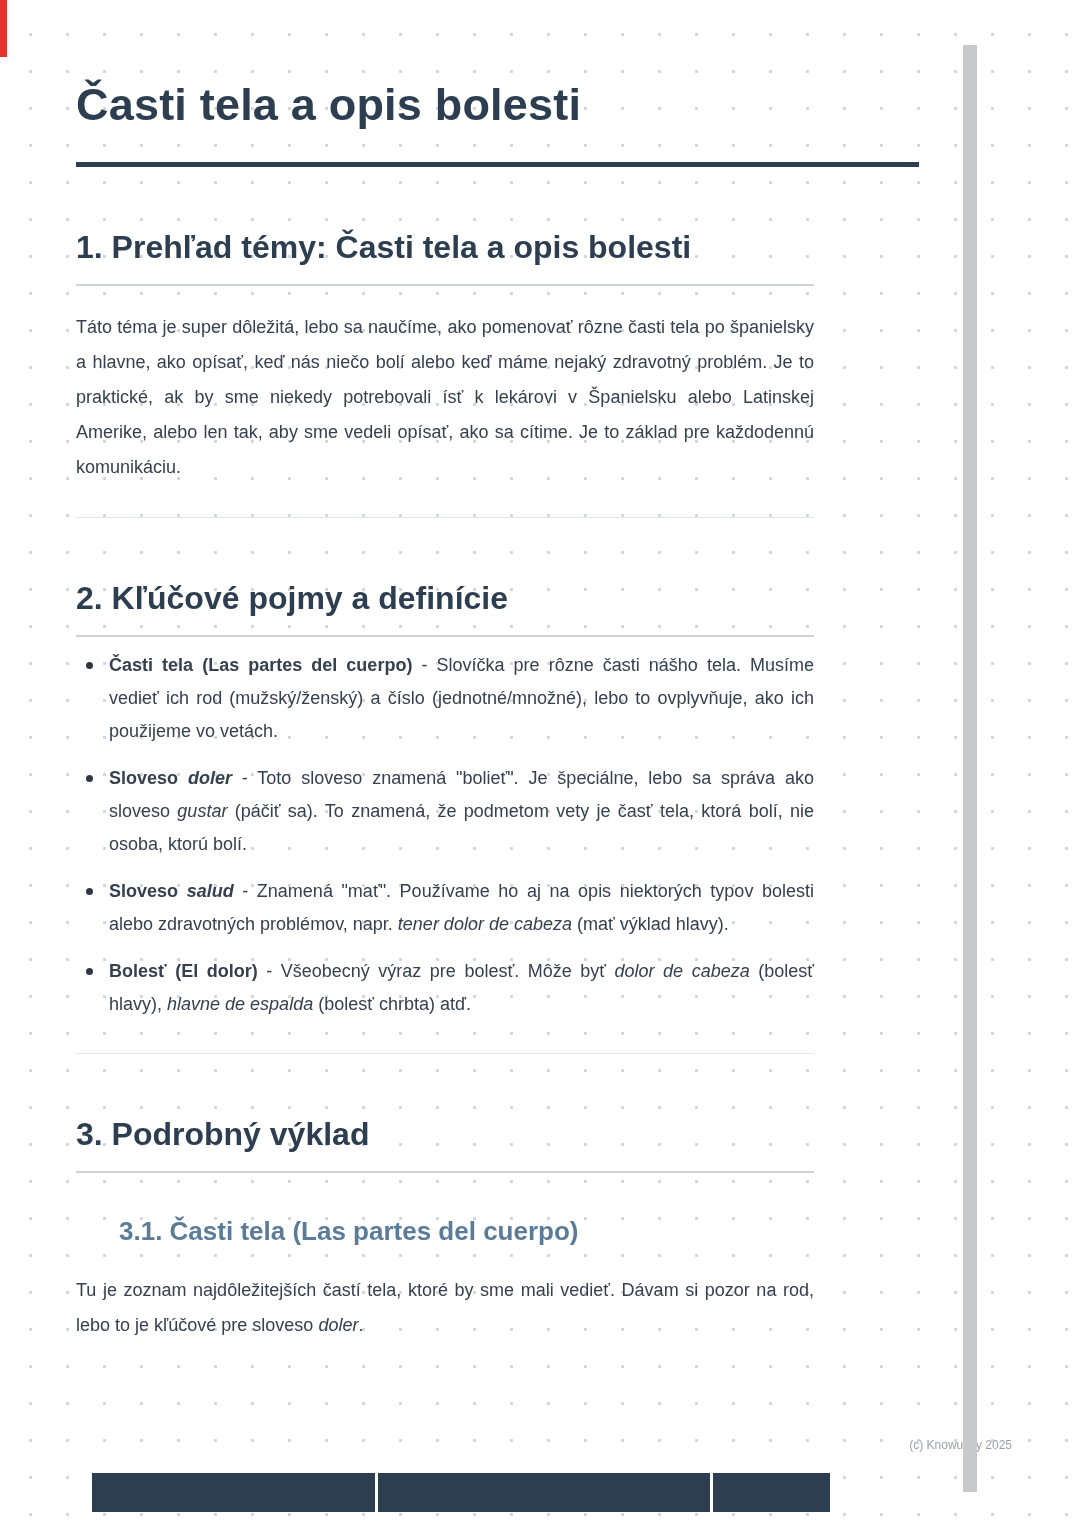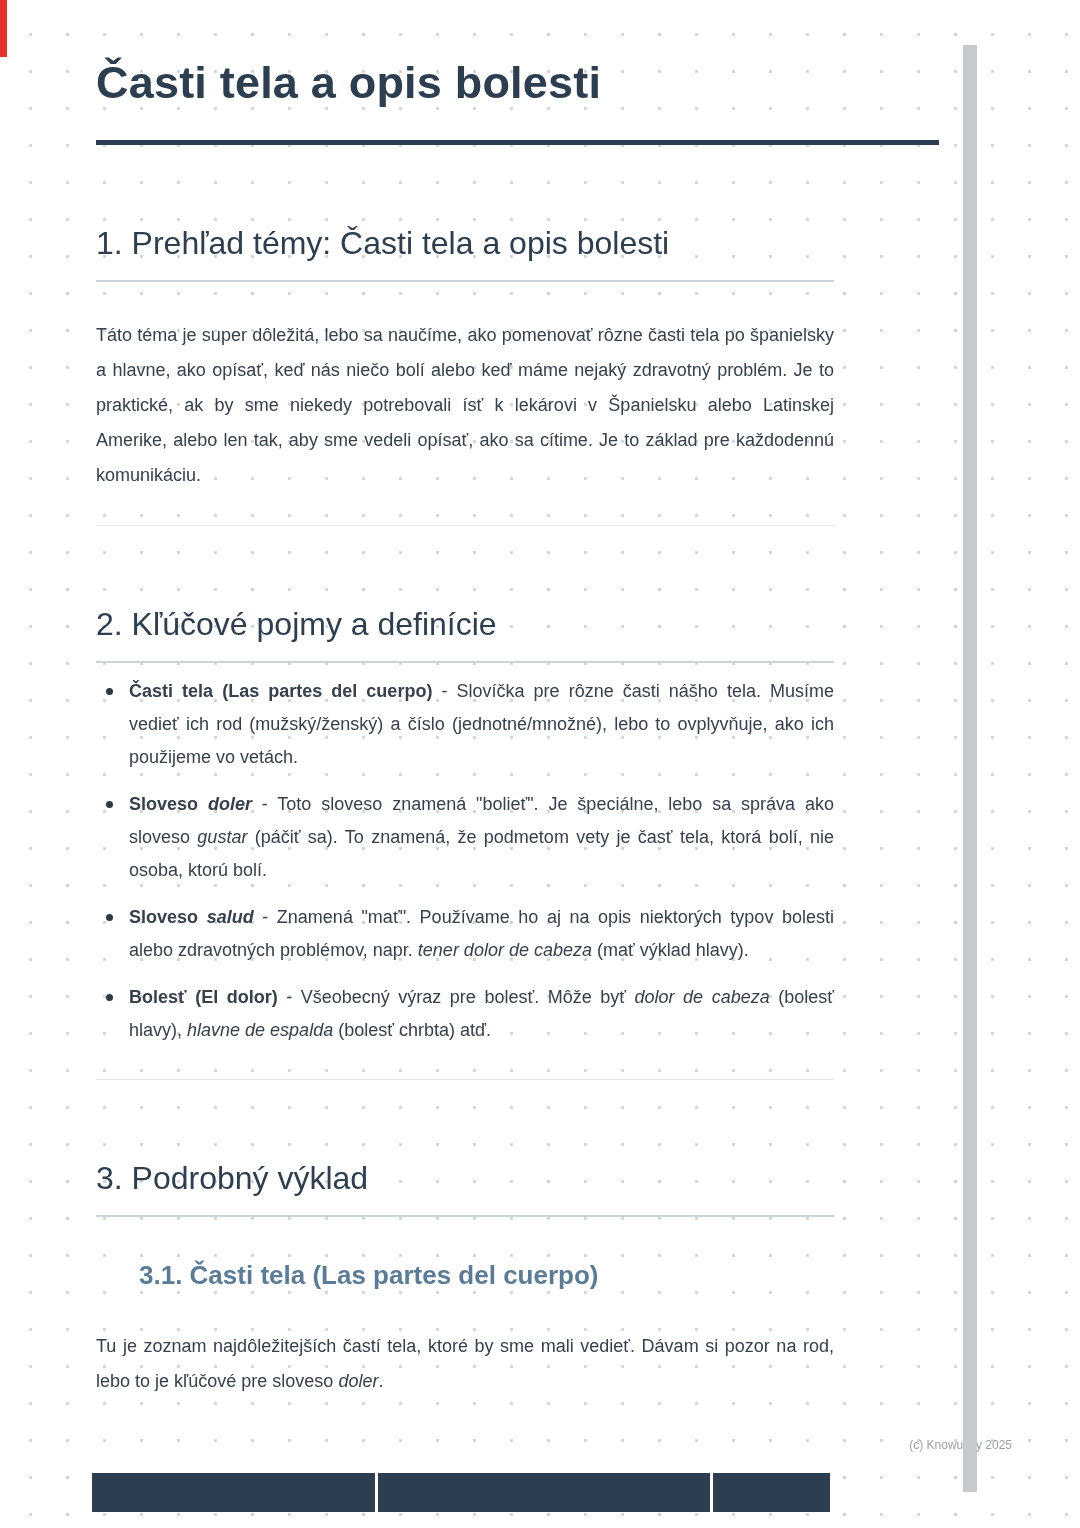--- a/index.html
+++ b/index.html
@@ -31,53 +31,53 @@
     overflow:hidden;
   }
   .corner-mark{
     position:absolute;
     left:0;top:0;
     width:7px;height:57px;
     background:var(--corner);
   }
   .content{
     position:absolute;
-    left:96px;
+    left:76px;
     top:0;
     width:843px;
-    padding-top:56px;
+    padding-top:78px;
   }
   h1.doc-title{
     font-size:45px;
     line-height:1.2;
     font-weight:700;
     color:var(--heading);
     letter-spacing:0.2px;
   }
   .title-rule{
     margin-top:30px;
     width:843px;
     height:5px;
     background:var(--heading);
   }
   h2.section-heading{
-    margin-top:78px;
+    margin-top:60px;
     font-size:32px;
     line-height:1.25;
-    font-weight:400;
+    font-weight:700;
     color:var(--heading);
   }
   .heading-underline{
     margin-top:17px;
     width:738px;
     height:2px;
     background:var(--rule-light);
   }
   p.body-paragraph{
-    margin-top:36px;
+    margin-top:24px;
     width:738px;
     font-size:18px;
     line-height:35px;
     text-align:justify;
     color:var(--body);
   }
   .section-divider{
     margin-top:32px;
     width:738px;
     height:1px;

